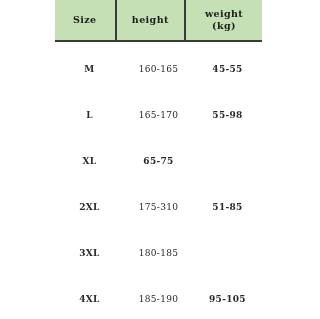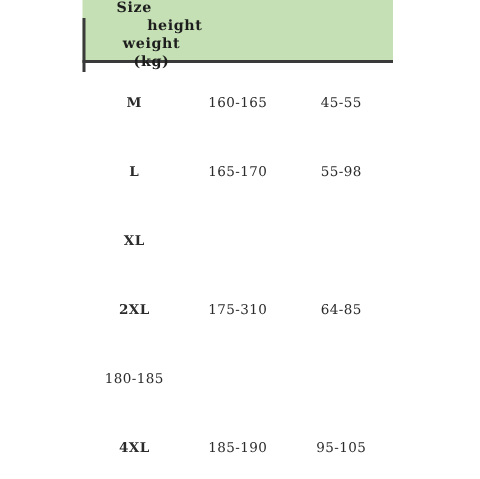--- a/index.html
+++ b/index.html
@@ -24,36 +24,35 @@
   }
 
   
   .chart-header {
     position: relative;
     display: flex;
     height: 42px;
     background: #c5e0b4;
     border-bottom: 2px solid #3a3a3a;
     box-sizing: border-box;
-    flex-direction: column;
   }
   .chart-header .hcell {
     display: flex;
     align-items: center;
     justify-content: center;
     text-align: center;
     box-sizing: border-box;
     font-size: 9.5px;
     font-weight: bold;
     color: #1d1d1d;
     letter-spacing: 0.4px;
     line-height: 1.25;
   }
   .chart-header .hcell-size   { width: 69px; }
-  .chart-header .hcell-height { width: 80px; border-left: 2px solid #3a3a3a; justify-content: flex-end; }
+  .chart-header .hcell-height { width: 80px; border-left: 2px solid #3a3a3a; }
   .chart-header .hcell-weight { width: 90px; border-left: 2px solid #3a3a3a; }
 
   .hline { display: block; }
 
   
   .chart-body {
     display: block;
     padding-top: 4px;
   }
   .chart-row {
@@ -67,21 +66,21 @@
     justify-content: center;
     text-align: center;
     box-sizing: border-box;
     font-size: 9px;
     color: #2b2b2b;
     letter-spacing: 0.3px;
     white-space: nowrap;
   }
   .chart-row .cell-size   { width: 69px; font-weight: bold; }
   .chart-row .cell-height { width: 69px; }
-  .chart-row .cell-weight { width: 69px; }
+  .chart-row .cell-weight { width: 69px; font-weight: bold; }
 </style>
 </head>
 <body>
 
 <div id="size-chart">
 
   <div class="chart-header">
     <div class="hcell hcell-size">
       <span class="hline">Size</span>
     </div>
@@ -107,29 +106,31 @@
     </div>
 
     <div class="chart-row">
       <div class="cell cell-size">L</div>
       <div class="cell cell-height">165-170</div>
       <div class="cell cell-weight">55-98</div>
     </div>
 
     <div class="chart-row">
       <div class="cell cell-size">XL</div>
+      <div class="cell cell-weight">65-75</div>
     </div>
 
     <div class="chart-row">
       <div class="cell cell-size">2XL</div>
       <div class="cell cell-height">175-310</div>
-      <div class="cell cell-weight">64-85</div>
+      <div class="cell cell-weight">51-85</div>
     </div>
 
     <div class="chart-row">
+      <div class="cell cell-size">3XL</div>
       <div class="cell cell-height">180-185</div>
     </div>
 
     <div class="chart-row">
       <div class="cell cell-size">4XL</div>
       <div class="cell cell-height">185-190</div>
       <div class="cell cell-weight">95-105</div>
     </div>
 
   </div>

